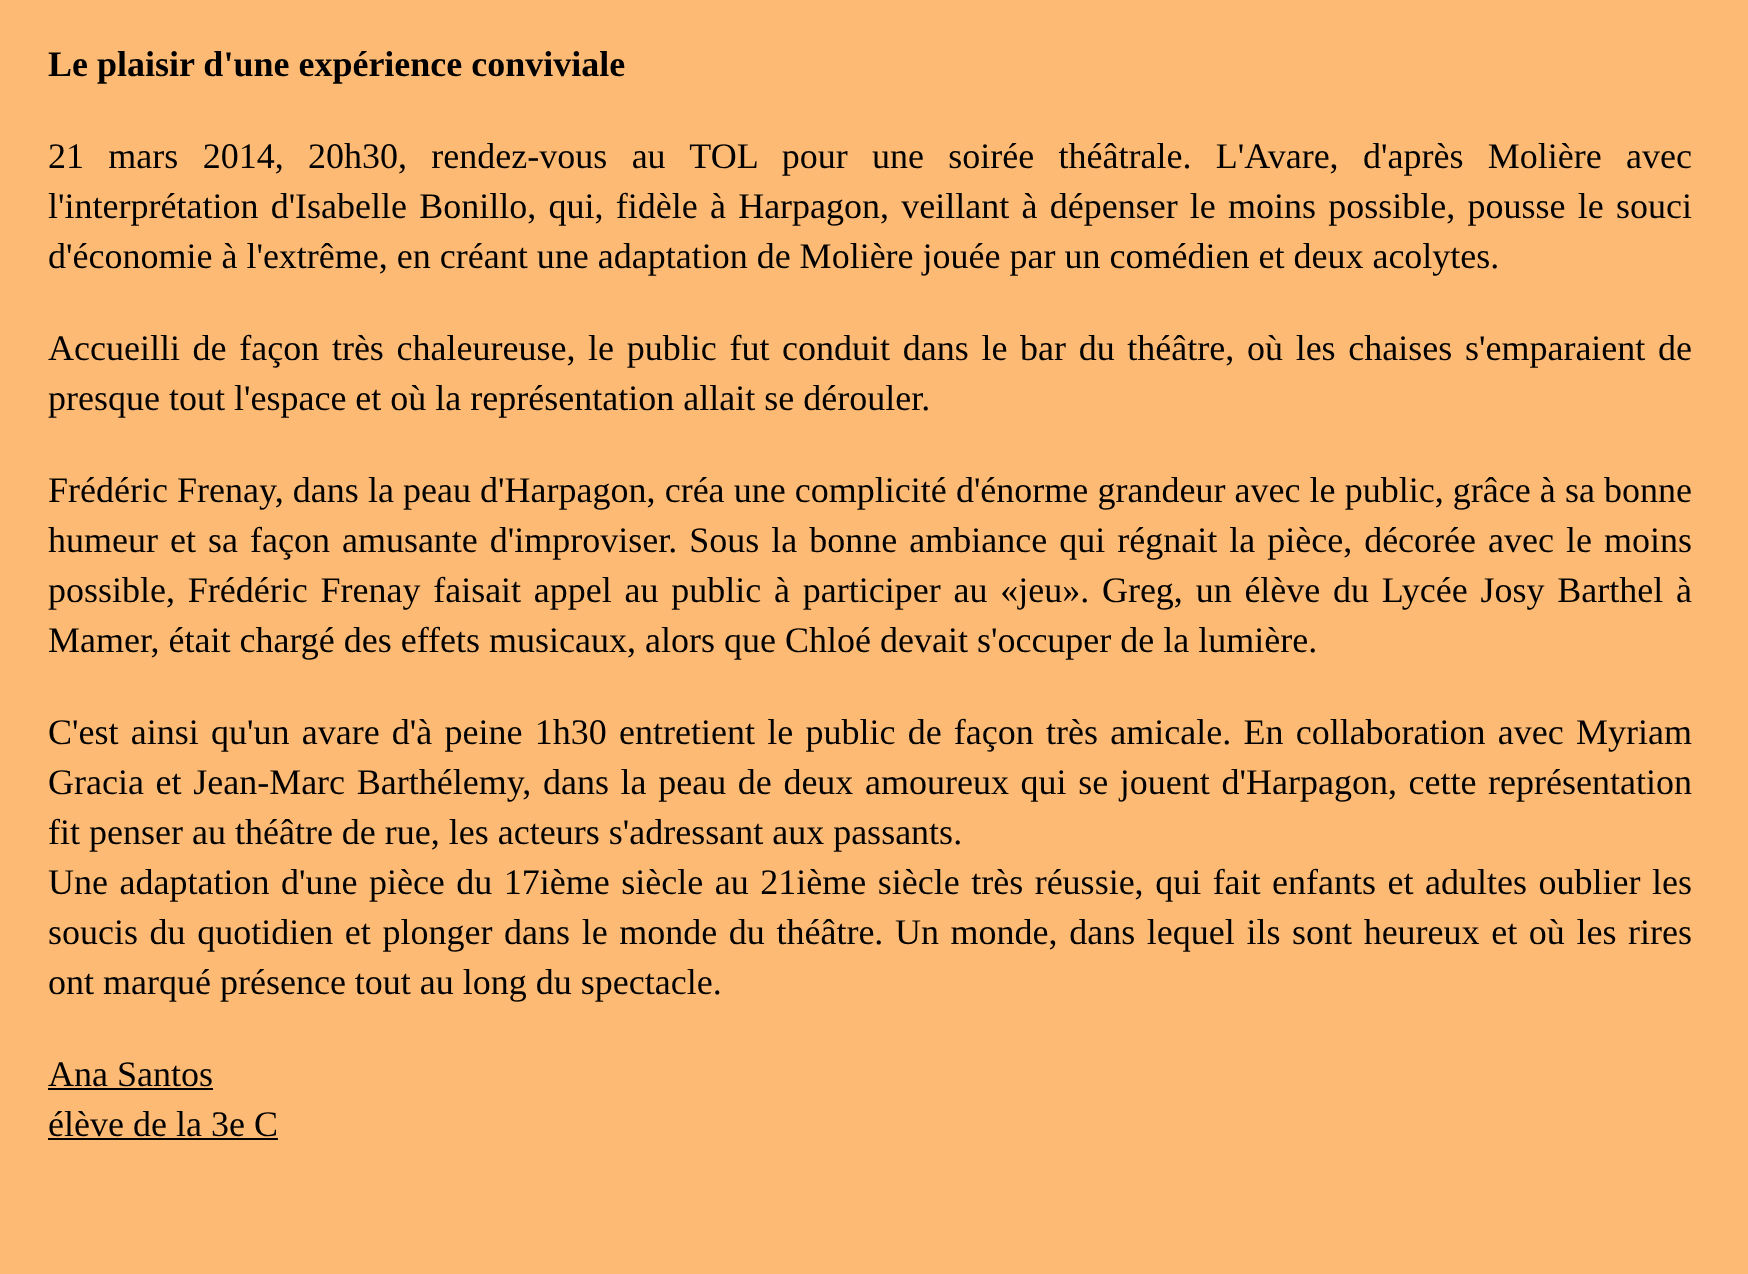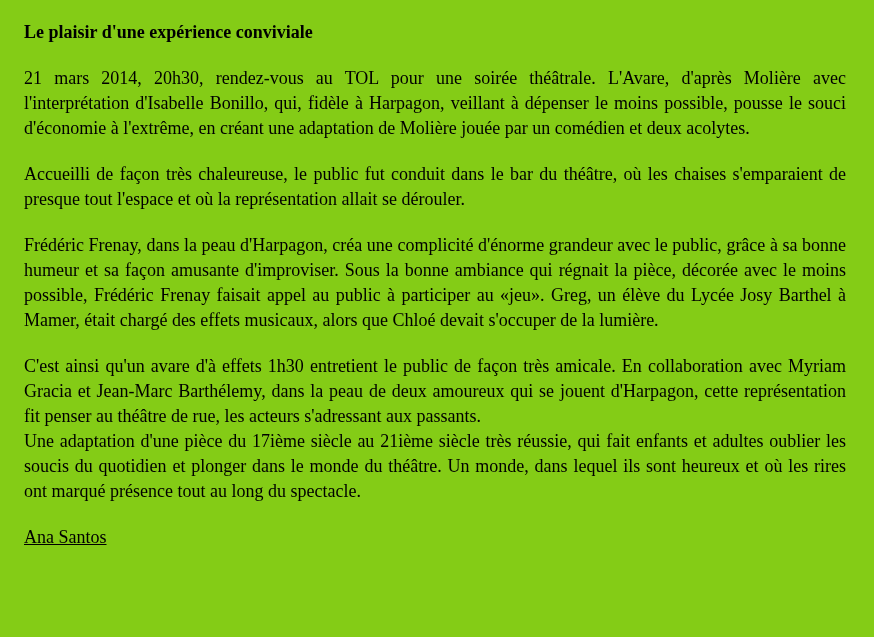--- a/index.html
+++ b/index.html
@@ -4,21 +4,21 @@
 <style>
   html, body {
     margin: 0;
     padding: 0;
     background: #ffffff;
   }
   .page {
     width: 874px;
     height: 637px;
     box-sizing: border-box;
-    background: #84cc16;
+    background: #fdba74;
     color: #000000;
     font-family: "Liberation Serif", "DejaVu Serif", serif;
     font-size: 18px;
     line-height: 25px;
     padding: 20px 16px 0 24px;
     overflow: hidden;
   }
   .title {
     font-size: 18px;
     font-weight: bold;
@@ -51,21 +51,22 @@
 <div class="page">
 
   <h1 class="title">Le plaisir d'une expérience conviviale</h1>
 
   <p class="para">21 mars 2014, 20h30, rendez-vous au TOL pour une soirée théâtrale. L'Avare, d'après Molière avec l'interprétation d'Isabelle Bonillo, qui, fidèle à Harpagon, veillant à dépenser le moins possible, pousse le souci d'économie à l'extrême, en créant une adaptation de Molière jouée par un comédien et deux acolytes.</p>
 
   <p class="para">Accueilli de façon très chaleureuse, le public fut conduit dans le bar du théâtre, où les chaises s'emparaient de presque tout l'espace et où la représentation allait se dérouler.</p>
 
   <p class="para">Frédéric Frenay, dans la peau d'Harpagon, créa une complicité d'énorme grandeur avec le public, grâce à sa bonne humeur et sa façon amusante d'improviser. Sous la bonne ambiance qui régnait la pièce, décorée avec le moins possible, Frédéric Frenay faisait appel au public à participer au «jeu». Greg, un élève du Lycée Josy Barthel à Mamer, était chargé des effets musicaux, alors que Chloé devait s'occuper de la lumière.</p>
 
-  <p class="para attached-bottom">C'est ainsi qu'un avare d'à effets 1h30 entretient le public de façon très amicale. En collaboration avec Myriam Gracia et Jean-Marc Barthélemy, dans la peau de deux amoureux qui se jouent d'Harpagon, cette représentation fit penser au théâtre de rue, les acteurs s'adressant aux passants.</p>
+  <p class="para attached-bottom">C'est ainsi qu'un avare d'à peine 1h30 entretient le public de façon très amicale. En collaboration avec Myriam Gracia et Jean-Marc Barthélemy, dans la peau de deux amoureux qui se jouent d'Harpagon, cette représentation fit penser au théâtre de rue, les acteurs s'adressant aux passants.</p>
 
   <p class="para attached-top">Une adaptation d'une pièce du 17ième siècle au 21ième siècle très réussie, qui fait enfants et adultes oublier les soucis du quotidien et plonger dans le monde du théâtre. Un monde, dans lequel ils sont heureux et où les rires ont marqué présence tout au long du spectacle.</p>
 
   <div class="signature">
     <div>Ana Santos</div>
+    <div>élève de la 3e C</div>
   </div>
 
 </div>
 
 </body></html>

